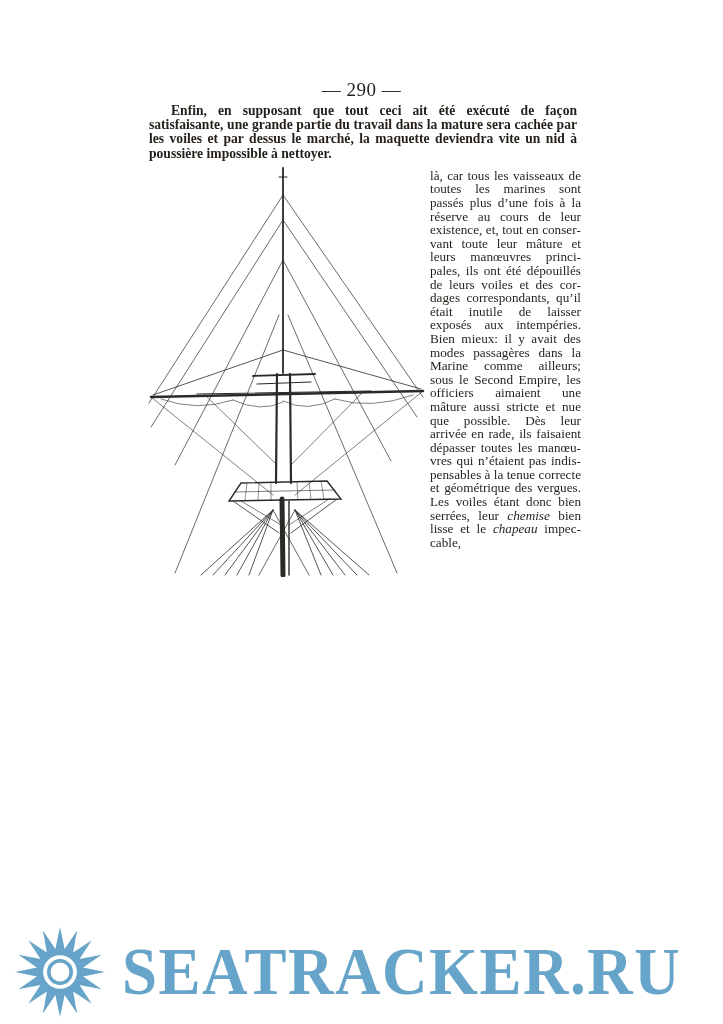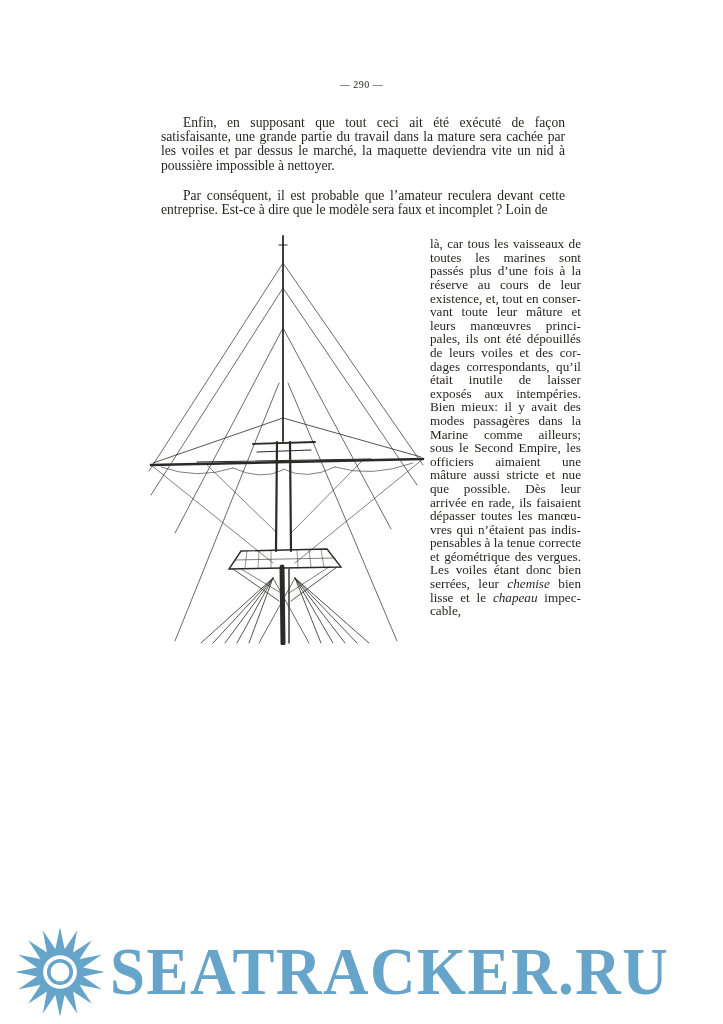--- a/index.html
+++ b/index.html
@@ -7,44 +7,44 @@
   .page {
     position:relative;
     width:723px; height:1024px;
     background:#ffffff;
     font-family:"Liberation Serif", serif;
     color:#241f1a;
     overflow:hidden;
   }
   .page-number {
     position:absolute; top:79px; left:0; width:723px;
-    text-align:center; font-size:10px; letter-spacing:0.5px;
+    text-align:center; font-size:19px; letter-spacing:0.5px;
   }
   .content {
     position:absolute; left:145px; top:100px; width:436px;
     font-size:13.6px; line-height:14.2px; text-align:justify;
   }
-  .para { margin:16px; }
+  .para { margin:4px;font-weight:bold; }
   .indent { text-indent:22px; }
   .figure-row { display:flex; align-items:flex-start; margin-top:2px; }
   .figure { width:285px; flex:0 0 285px; }
   .figure svg { display:block; }
   .caption { text-align:center; font-size:11.5px; margin-top:5px; letter-spacing:0.3px; }
   .rightcol {
     width:151px; flex:0 0 151px;
     font-size:13.2px; line-height:13.6px;
     text-align:justify;
     hyphens:auto; -webkit-hyphens:auto;
     margin-top:4px;
   }
   .it { font-style:italic; }
   .after-figure { margin-top:2px; }
   .watermark {
     position:absolute; top:926px; left:14px;
-    display:flex; align-items:center; gap:4px;
+    display:flex; align-items:center; gap:16px;
     user-select:none;
   }
   .wm-text {
     font-family:"Liberation Serif", serif;
     font-weight:700;
     font-size:63px;
     line-height:1;
     letter-spacing:1.5px;
     transform:scaleY(1.06);
     white-space:nowrap;
@@ -55,21 +55,20 @@
 <body>
 
 <div class="page">
 
   <div class="page-number">— 290 —</div>
 
   <div class="content">
 
     <p class="para indent">Enfin, en supposant que tout ceci ait été exécuté de façon satisfaisante, une grande partie du travail dans la mature sera cachée par les voiles et par dessus le marché, la maquette deviendra vite un nid à poussière impossible à nettoyer.</p>
 
-    <p class="para indent">Par conséquent, il est probable que l’amateur reculera devant cette entreprise. Est-ce à dire que le modèle sera faux et incomplet ? Loin de</p>
 
     <div class="figure-row">
 
       <div class="figure">
         <svg class="drawing" width="285" height="412" viewBox="0 0 285 412">
 
           <line x1="138" y1="3" x2="138" y2="208" stroke-width="1.8"></line>
           <line x1="134" y1="12" x2="142" y2="12" stroke-width="1.2"></line>
 
           <line x1="138" y1="30" x2="4" y2="238" stroke-width="0.7"></line>

